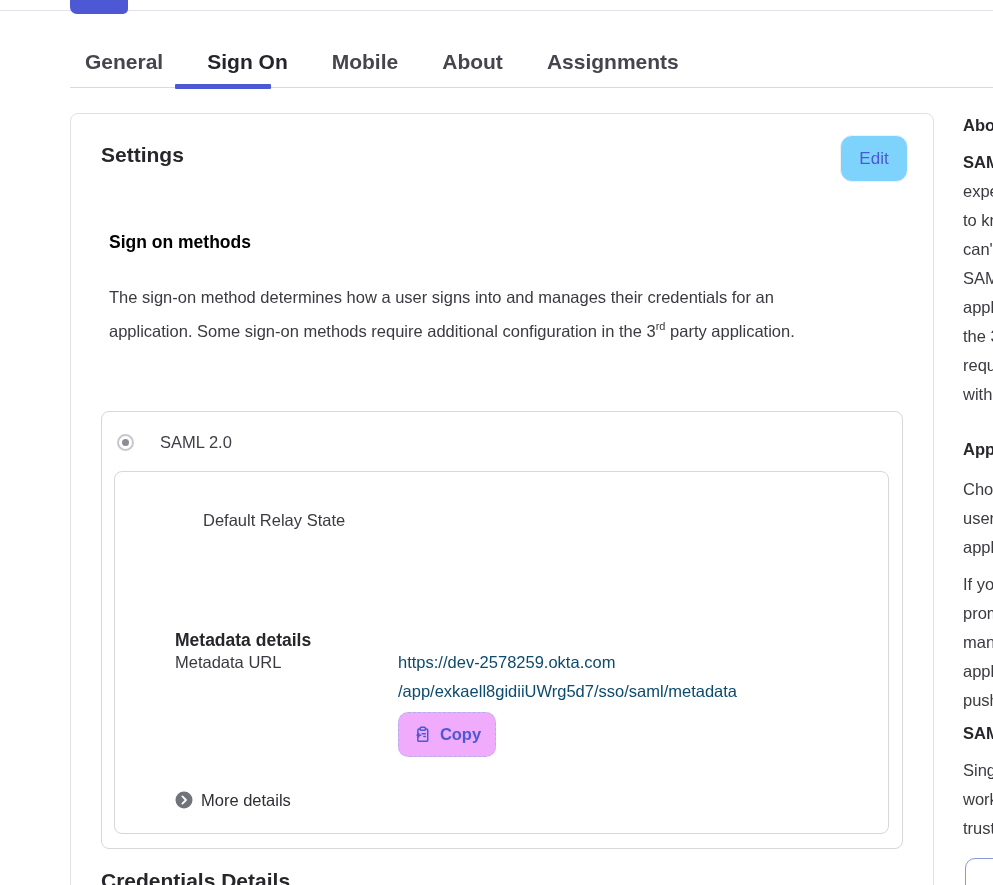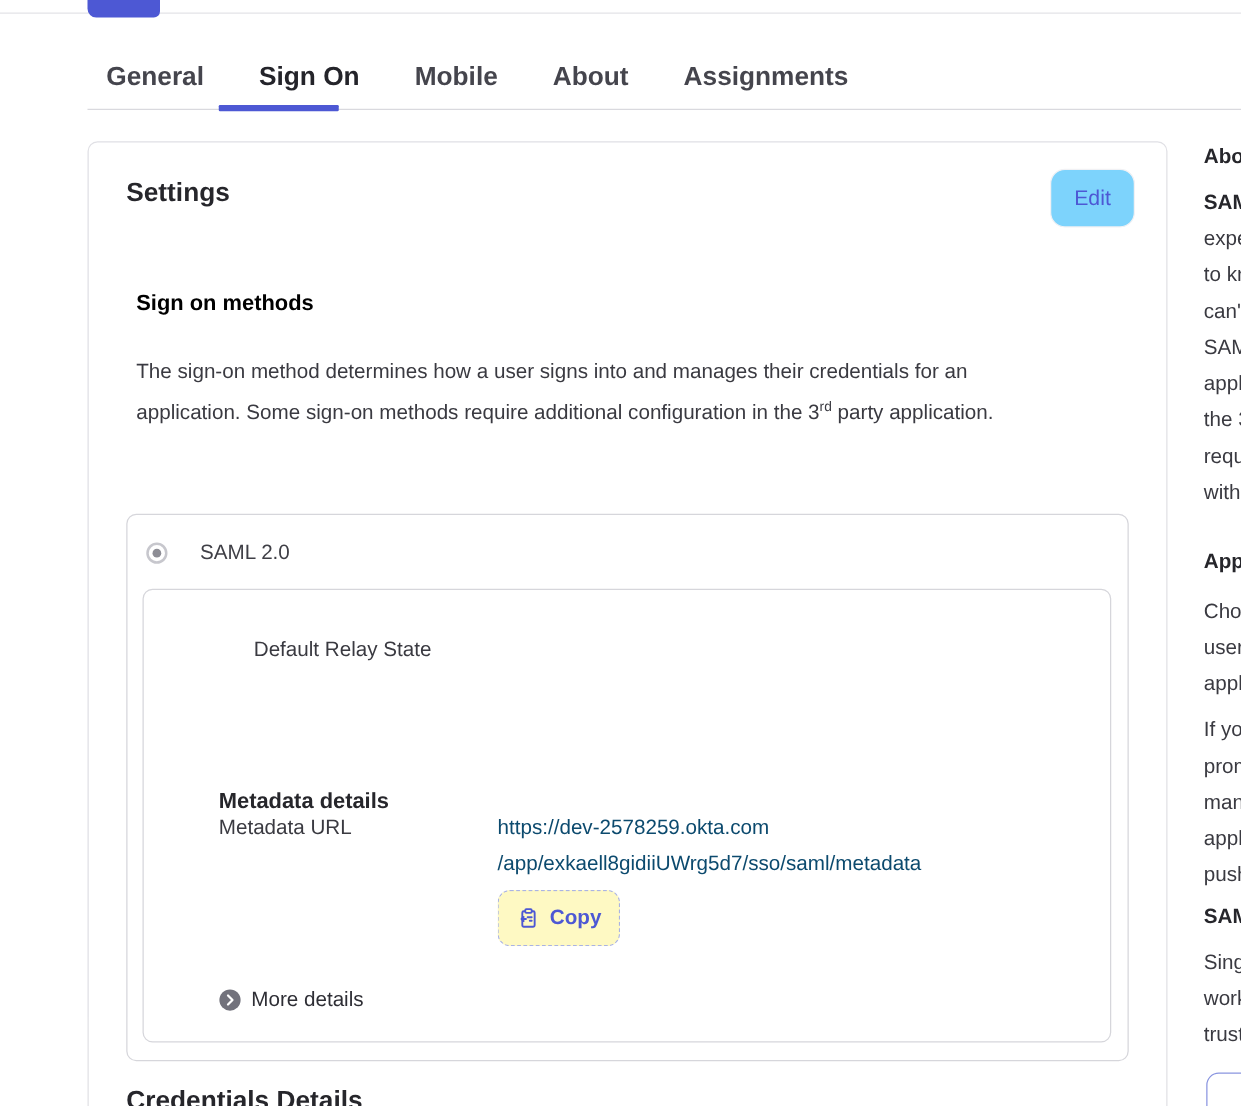--- a/index.html
+++ b/index.html
@@ -37,21 +37,21 @@
          display:inline-flex;align-items:center;justify-content:center;}
   .radio-dot{width:7px;height:7px;border-radius:50%;background:#8d8d95;}
   .radio-label{margin-left:26px;font-size:16.5px;color:#3f3f46;}
   
   .inner-box{position:absolute;left:12px;top:59px;width:775px;height:363px;box-sizing:border-box;
              border:1px solid #d6d6db;border-radius:8px;background:#fff;}
   .relay-label{position:absolute;left:60px;top:39px;font-size:16.5px;color:#3a3a41;margin-left:28px;}
   .metadata-title{position:absolute;left:60px;top:121px;font-size:17.5px;font-weight:600;color:#26262b;margin-top:37px;}
   .metadata-url-label{position:absolute;left:60px;top:181px;font-size:16.5px;color:#3a3a41;}
   .metadata-value{position:absolute;left:283px;top:176px;width:420px;font-size:16.5px;line-height:29px;color:#0c4a6e;}
-  .copy-btn{position:absolute;left:283px;top:240px;width:98px;height:45px;box-sizing:border-box;background:#fef9c3;
+  .copy-btn{position:absolute;left:283px;top:240px;width:98px;height:45px;box-sizing:border-box;background:#f0abfc;
             border:1px dashed #aab3e4;border-radius:10px;display:flex;align-items:center;justify-content:center;gap:8px;
             color:#4d58d4;font-size:16.5px;font-weight:600;cursor:pointer;}
   .more-details{position:absolute;left:60px;top:319px;display:flex;align-items:flex-start;gap:8px;cursor:pointer;}
   .more-details-label{font-size:16.5px;font-weight:500;color:#2e2e35;}
   .credentials-heading{position:absolute;left:30px;top:755px;font-size:21px;font-weight:600;color:#26262b;}
   
   .sidebar{position:absolute;left:963px;top:0;width:330px;}
   .sb-title{position:absolute;font-size:16.5px;font-weight:700;color:#26262b;white-space:nowrap;}
   .sb-para{position:absolute;font-size:16.5px;color:#3a3a41;}
   .sb-line{height:29px;line-height:29px;white-space:nowrap;}

